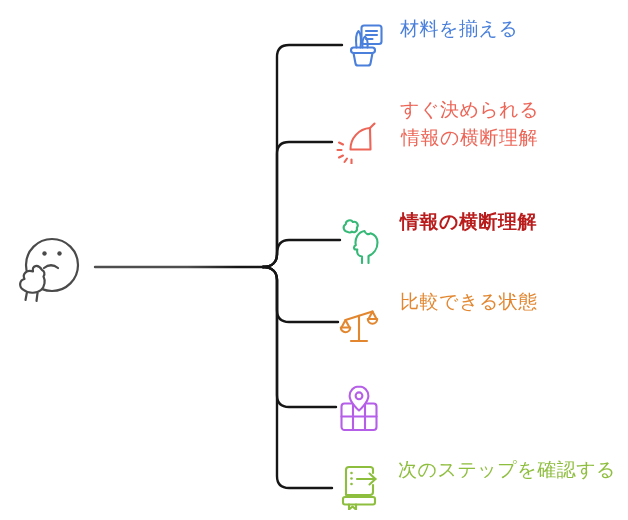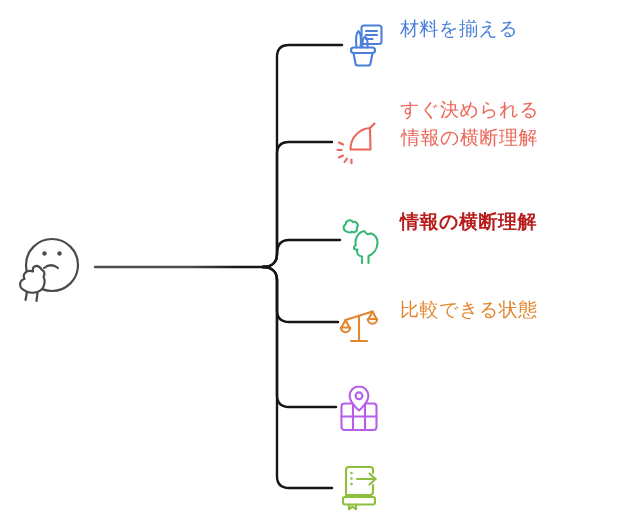--- a/index.html
+++ b/index.html
@@ -105,21 +105,21 @@
     <svg width="40" height="46" viewBox="0 0 40 46" fill="none" stroke="currentColor" stroke-width="2.1" stroke-linecap="round" stroke-linejoin="round">
       <path d="M6.5,20 L33.5,11.5"></path>
       <path d="M20,15.8 L20,41"></path>
       <path d="M12,41 L28,41"></path>
       <path d="M6.5,20 L2.5,27.5 M6.5,20 L10.5,27.5"></path>
       <path d="M1.8,27.5 A 4.7,4.7 0 0 0 11.2,27.5 Z"></path>
       <path d="M33.5,11.5 L29.5,19 M33.5,11.5 L37.5,19"></path>
       <path d="M28.8,19 A 4.7,4.7 0 0 0 38.2,19 Z"></path>
     </svg>
   </div>
-  <div class="node-label" style="left: 400px; top: 296px; color: rgb(226, 134, 47);">
+  <div class="node-label" style="left: 400px; top: 288px; color: rgb(226, 134, 47);">
     <span>比較できる状態</span>
   </div>
 
   <div class="node-icon" style="left: 339px; top: 385px; color: rgb(181, 95, 232);">
     <svg width="40" height="47" viewBox="0 0 40 47" fill="none" stroke="currentColor" stroke-width="2.1" stroke-linecap="round" stroke-linejoin="round">
       <rect x="2.5" y="18.5" width="35" height="26.5" rx="3"></rect>
       <path d="M14,18.5 V45"></path>
         <path d="M26,18.5 V45"></path>
         <path d="M2.5,31.5 H37.5"></path>
       <path fill="#ffffff" d="M20,1.5 C14.6,1.5 10.6,5.6 10.6,11 C10.6,17.2 20,25.5 20,25.5 C20,25.5 29.4,17.2 29.4,11 C29.4,5.6 25.4,1.5 20,1.5 Z"></path>
@@ -134,14 +134,17 @@
       <path d="M37,21 L37,28 Q37,31 34,31"></path>
       <circle cx="15.5" cy="9" r="1.3" fill="currentColor" stroke="none"></circle>
       <circle cx="15.5" cy="14.5" r="1.3" fill="currentColor" stroke="none"></circle>
       <circle cx="15.5" cy="20" r="1.3" fill="currentColor" stroke="none"></circle>
       <path d="M21,15 L39.5,15"></path>
       <path d="M33.5,9.5 L39.5,15 L33.5,20.5"></path>
       <rect x="7" y="33" width="32" height="7.5" rx="2"></rect>
       <path d="M13,40.5 L13,45.5 L16.5,42.5 L20,45.5 L20,40.5"></path>
     </svg>
   </div>
+  <div class="node-label" style="left: 398px; top: 456px; color: rgb(142, 190, 62);">
+    <span>次のステップを確認する</span>
+  </div>
 
 </div>
 
 </body></html>

